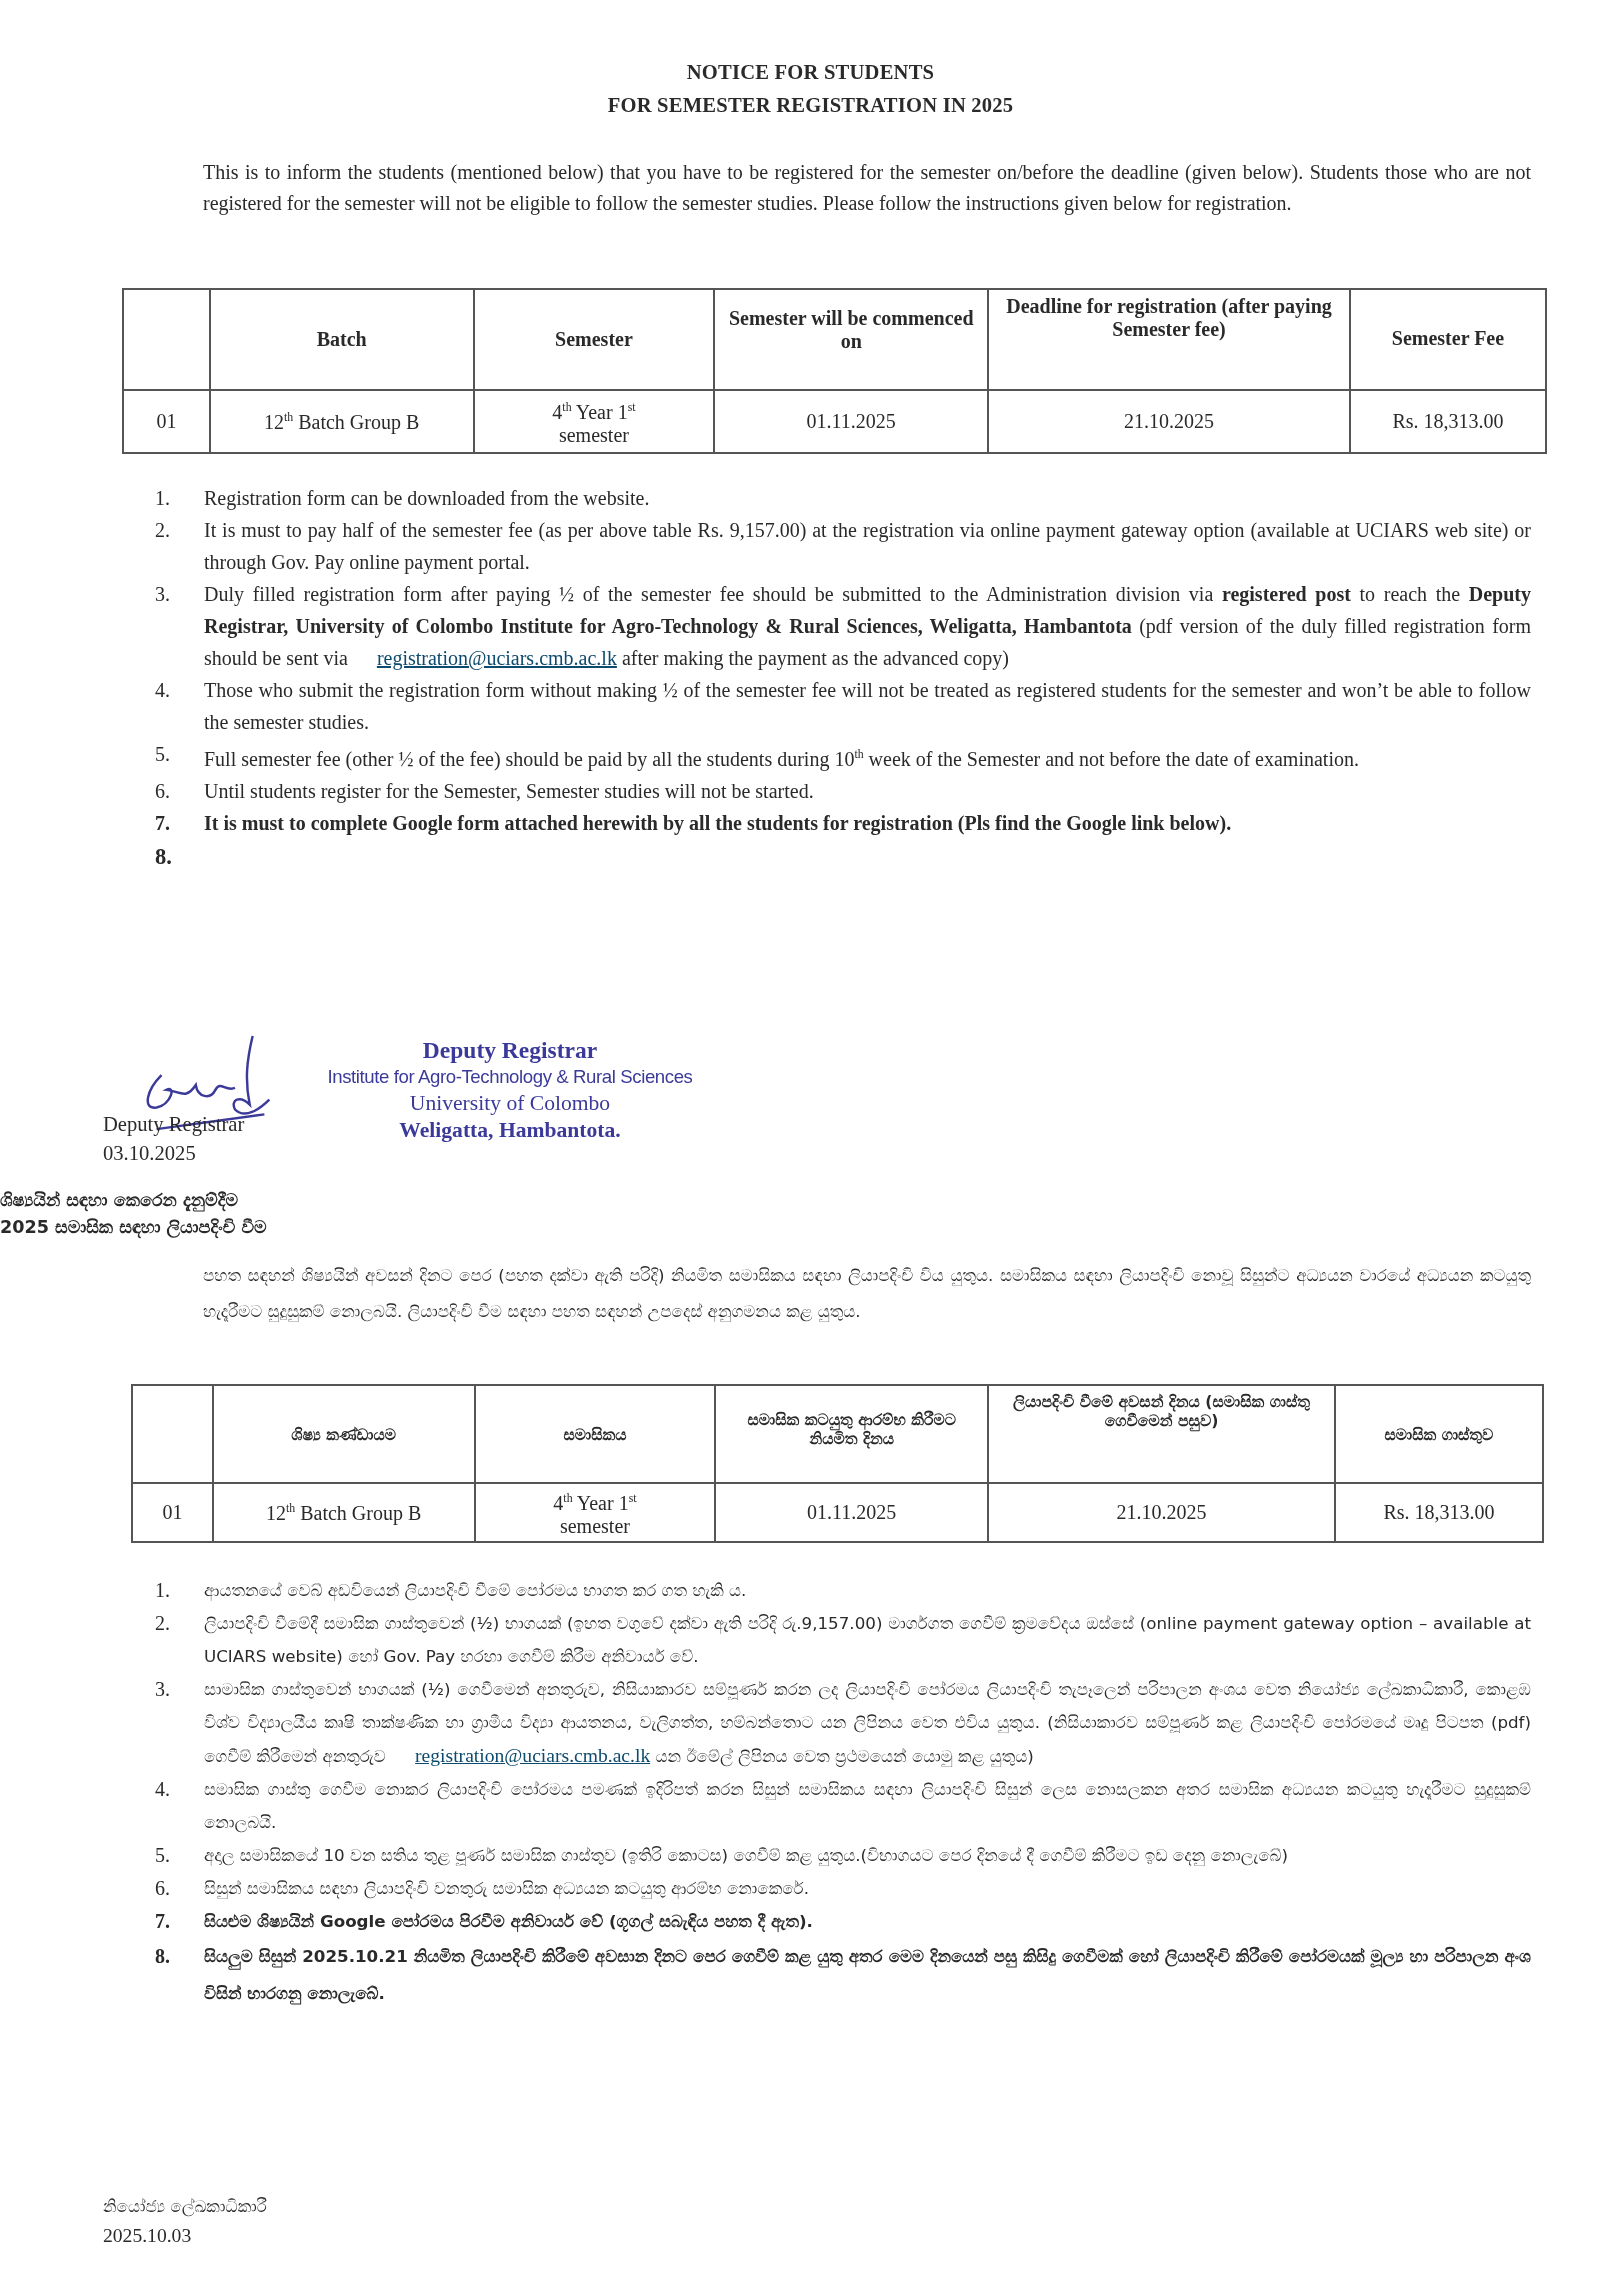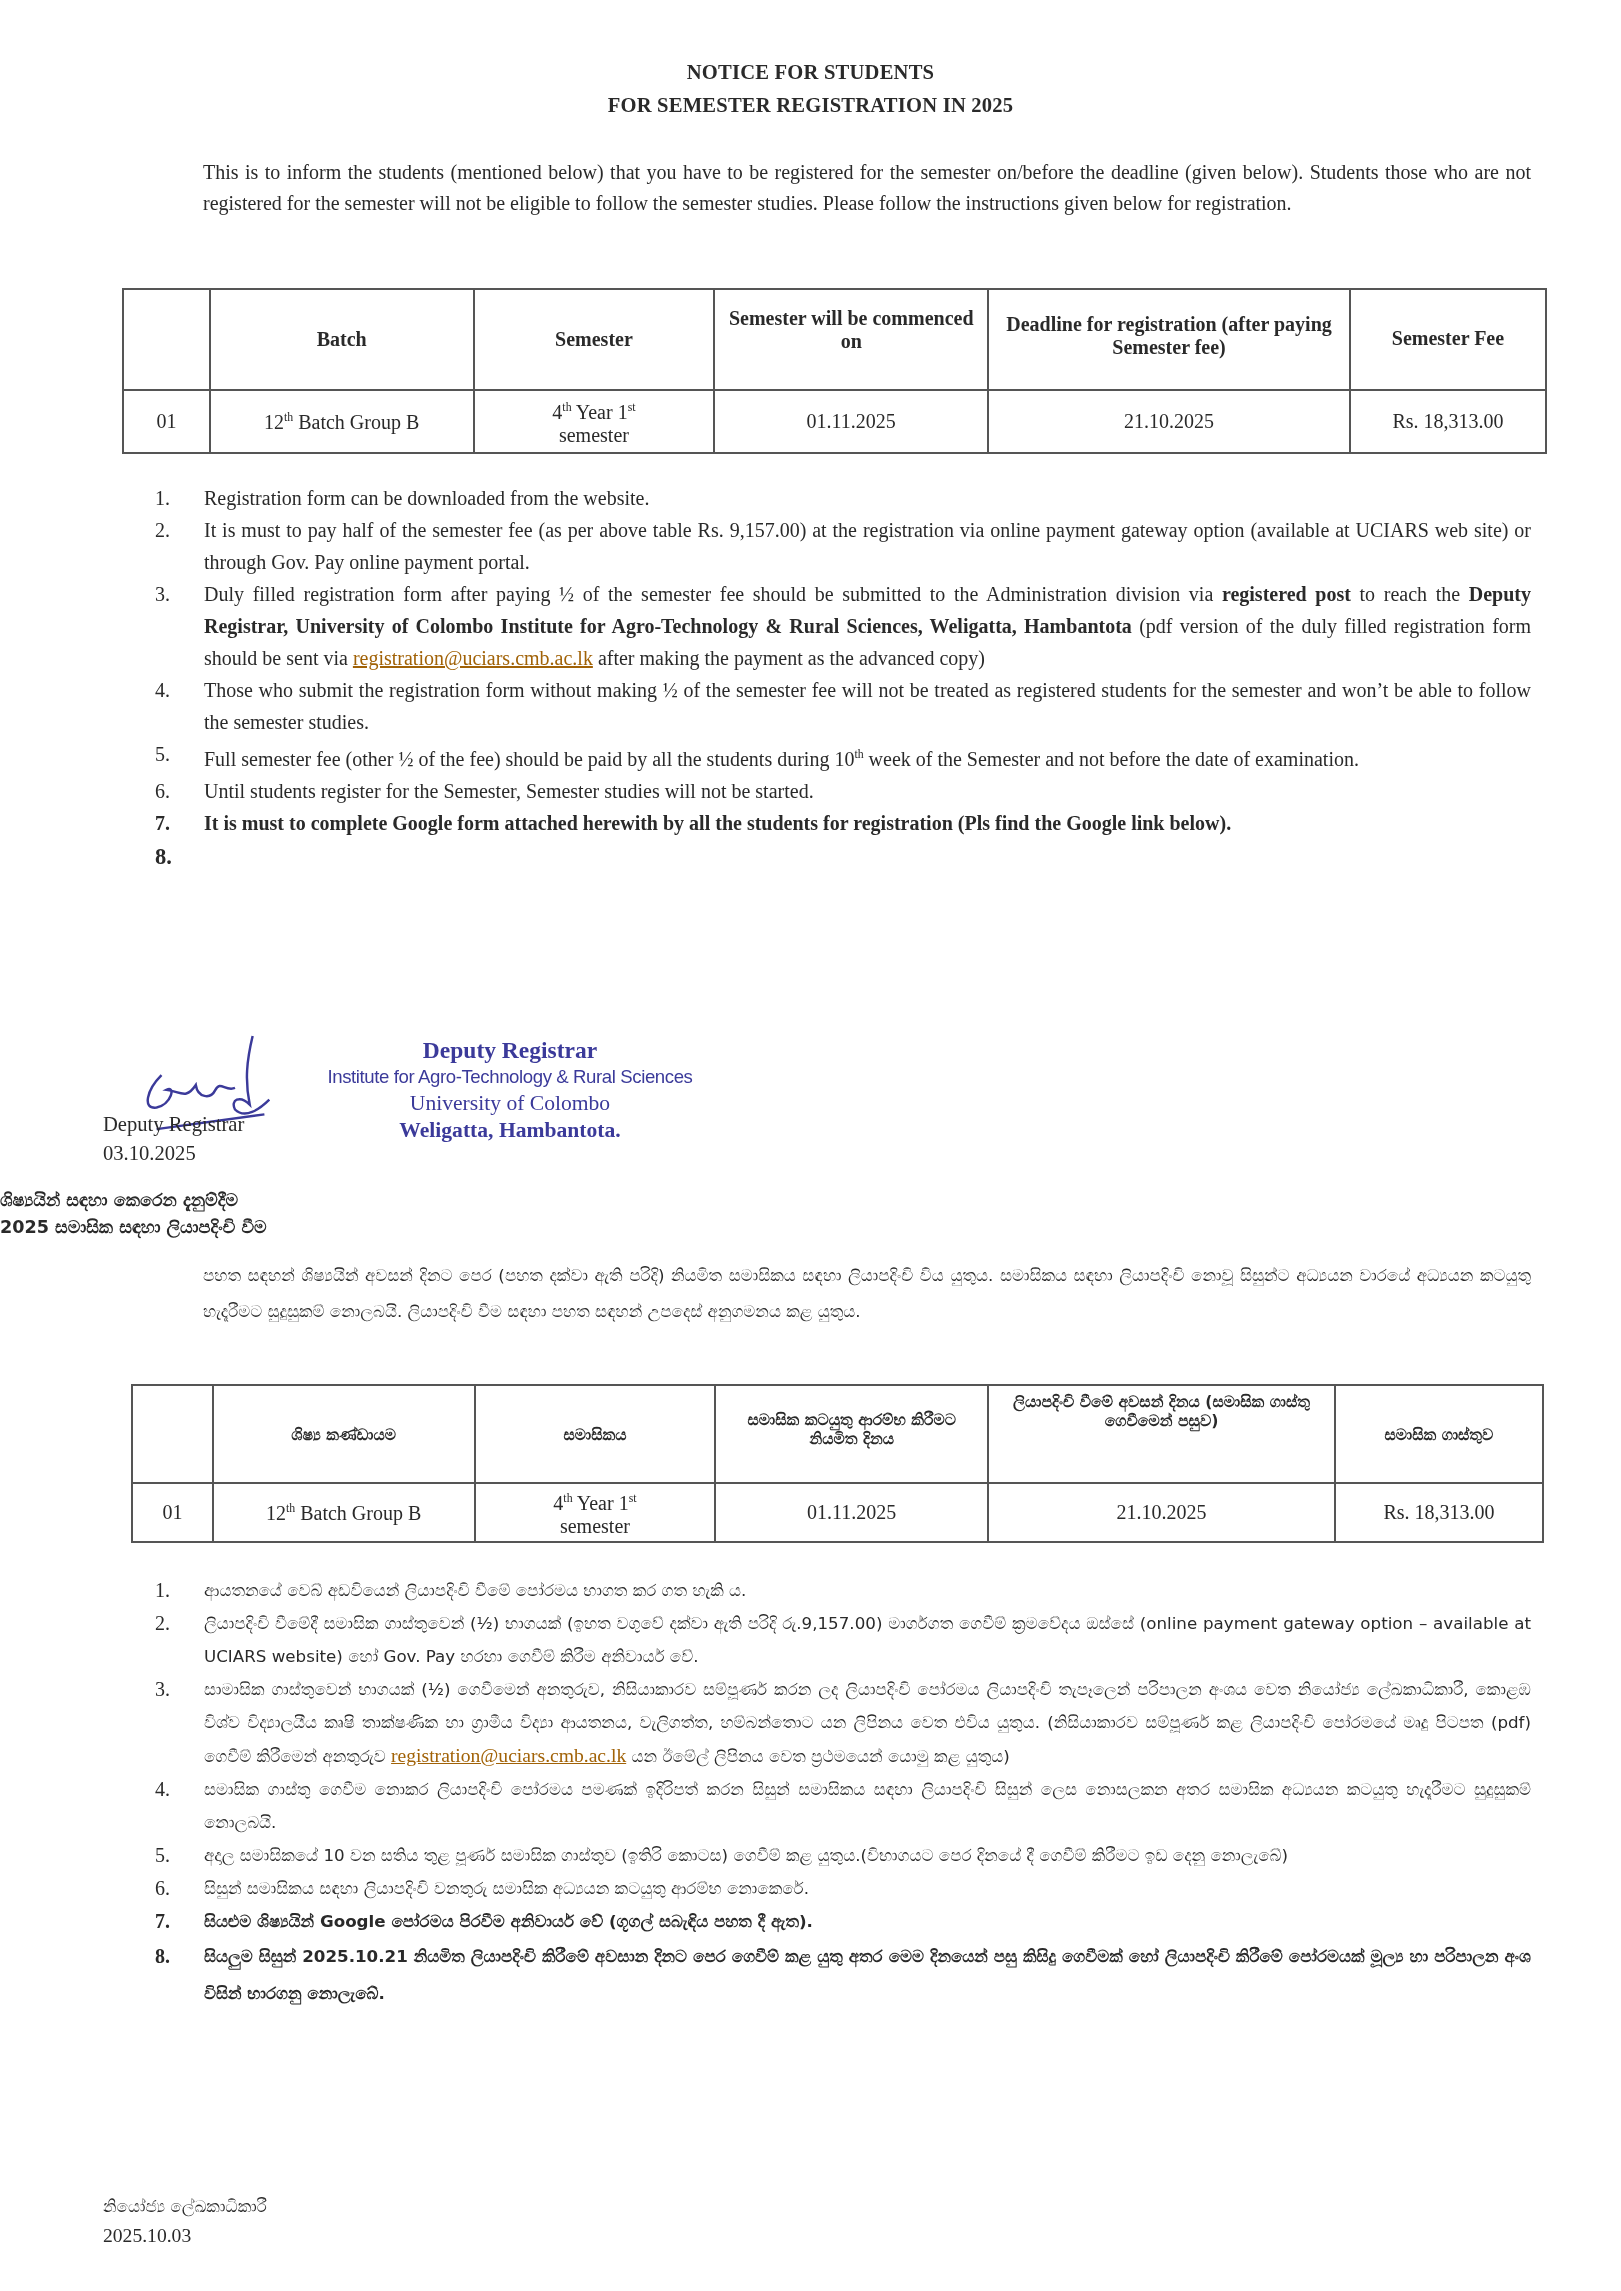--- a/index.html
+++ b/index.html
@@ -9,21 +9,21 @@
   .intro { position: absolute; left: 203px; width: 1328px; font-size: 20px; line-height: 31px; text-align: justify; }
   table.reg { position: absolute; border-collapse: collapse; font-size: 20px; }
   table.reg td, table.reg th { border: 2px solid #555; text-align: center; vertical-align: middle; padding: 0 5.9px; }
   table.reg th { font-weight: bold; }
   sup { font-size: 11.8px; }
   ol.items { position: absolute; margin: 0; padding: 0; list-style: none; font-size: 20px; line-height: 32px; }
   ol.items li { position: relative; padding-left: 49px; text-align: justify; }
   ol.items li .num { position: absolute; left: 0; top: 0; }
   .bold { font-weight: bold; }
   .big { font-size: 22.5px; line-height: 36px; }
-  .link { text-decoration: underline; color: #a16207; }
+  .link { text-decoration: underline; color: #0c4a6e; margin-left: 24px; }
   .sig-left { position: absolute; left: 103px; top: 1110px; font-size: 20.6px; line-height: 29px; }
   .stamp { position: absolute; left: 304px; top: 1037px; width: 412px; text-align: center; color: #3b3a9a; font-size: 21.6px; line-height: 26.5px; font-family: "Liberation Serif", serif; }
   .stamp .h { font-weight: bold; font-size: 23.5px; }
   .stamp .inst { font-family: "Liberation Sans", sans-serif; font-size: 18.6px; letter-spacing: -0.4px; }
   .sinhala-title { position: absolute; left: 0; width: 1621px; text-align: left; font-weight: bold; font-size: 17.6px; line-height: 25.5px; font-family: "DejaVu Sans", sans-serif; }
   .sinhala-intro { position: absolute; left: 203px; width: 1328px; font-size: 16.7px; line-height: 36px; font-family: "DejaVu Sans", sans-serif; text-align: justify; }
   ol.si { font-family: "DejaVu Sans", sans-serif; font-size: 16.7px; line-height: 33px; }
   ol.si li .num { font-family: "Liberation Serif", serif; font-size: 20px; }
   .footer { position: absolute; left: 103px; top: 2192px; font-size: 19.6px; line-height: 29px; }
   .signature-svg { position: absolute; left: 137px; top: 1031px; }
@@ -38,21 +38,21 @@
 
   <div class="intro" style="top:157px;">This is to inform the students (mentioned below) that you have to be registered for the semester on/before the deadline (given below). Students those who are not registered for the semester will not be eligible to follow the semester studies. Please follow the instructions given below for registration.</div>
 
   <table class="reg" style="left:122px; top:288px; width:1425px;">
     <tbody>
         <tr style="height:101px;">
       <th style="width:73px;"></th>
       <th style="width:250px;">Batch</th>
       <th style="width:227px;">Semester</th>
       <th style="width:260px; vertical-align:top; padding-top:17px;text-align:center;">Semester will be commenced on</th>
-      <th style="width:348px; vertical-align:top; padding-top:23px;">Deadline for registration (after paying Semester fee)</th>
+      <th style="width:348px; vertical-align:top; padding-top:5px;">Deadline for registration (after paying Semester fee)</th>
       <th style="vertical-align:top; padding-top:37px;">Semester Fee</th>
     </tr>
     <tr style="height:63px;">
       <td>01</td>
       <td><span>12</span><sup>th</sup><span> Batch Group B</span></td>
       <td style="line-height:23.5px;"><span>4</span><sup>th</sup><span> Year 1</span><sup>st</sup><br><span>semester</span></td>
       <td>01.11.2025</td>
       <td>21.10.2025</td>
       <td>Rs. 18,313.00</td>
     </tr>

